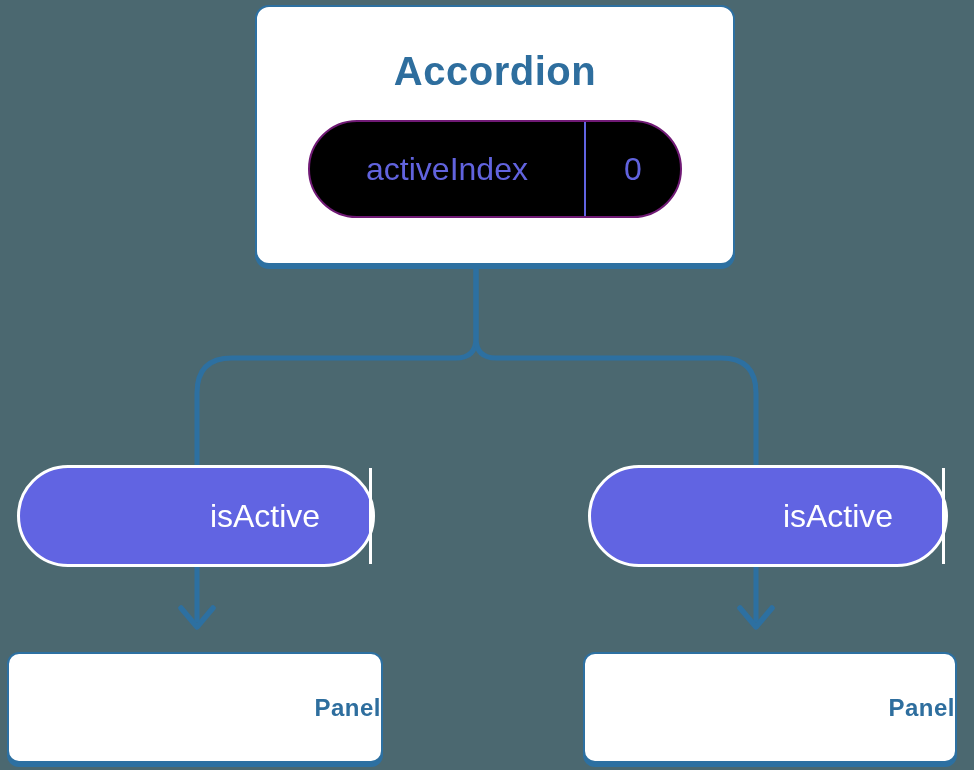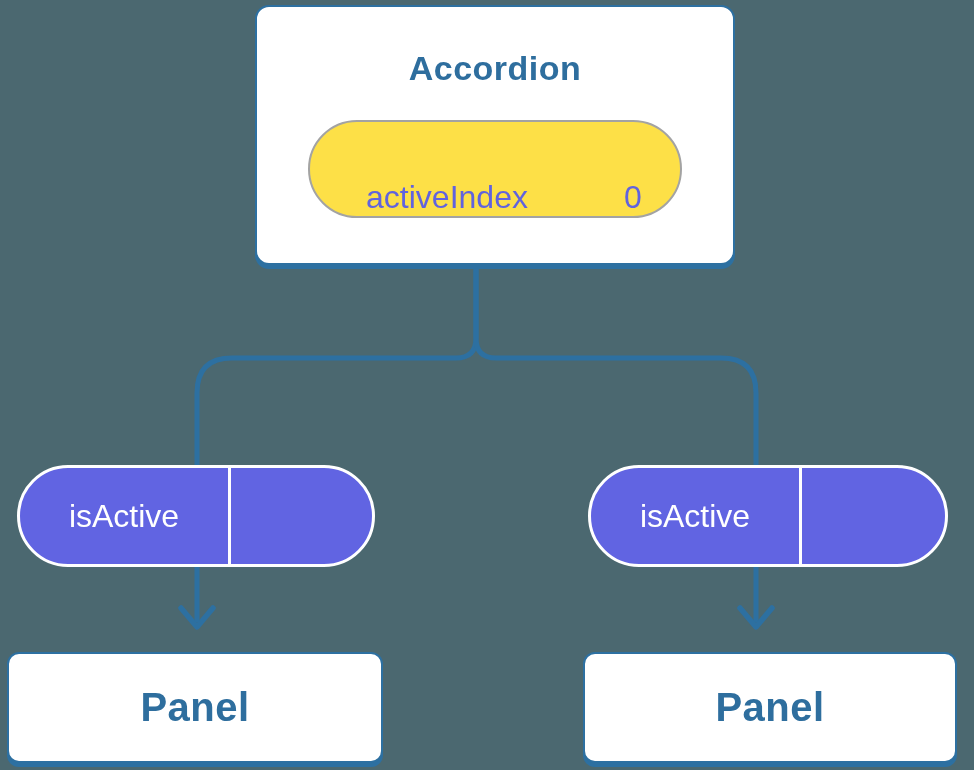--- a/index.html
+++ b/index.html
@@ -33,75 +33,75 @@
     left: 255px; top: 5px;
     width: 480px; height: 260px;
     border-radius: 14px;
   }
 
   .node-title {
     position: absolute;
     top: 42px; left: 0;
     width: 100%;
     text-align: center;
-    font-size: 34px;
+    font-size: 40px;
     font-weight: 600;
     color: #2E6E9E;
     letter-spacing: 0.5px;
   }
 
   .pill {
     display: flex;
     align-items: stretch;
     box-sizing: border-box;
     z-index: 2;
   }
 
   .state-pill {
     position: absolute;
     left: 51px; top: 113px;
     width: 374px; height: 98px;
-    border: 2px solid #a3a3a3;
+    border: 2px solid #701a75;
     border-radius: 49px;
     color: #6163DE;
-    background: #fde047;
-    align-items: flex-end;
+    background: #000000;
   }
 
   .pill-seg {
     display: flex;
     align-items: center;
     justify-content: center;
     font-size: 32px;
     white-space: nowrap;
   }
 
   .state-pill .seg-name { width: 274px; }
   .state-pill .seg-value { flex: 1; }
   .state-pill .pill-divider { width: 2px; background: #6164E2; }
 
   .prop-pill {
     position: absolute;
     background: #6164E2;
     border: 3px solid #ffffff;
     border-radius: 51px;
     color: #ffffff;
+    justify-content: flex-end;
   }
   .prop-pill .seg-name { width: 208px; }
   .prop-pill .seg-value { flex: 1; }
   .prop-pill .pill-divider { width: 3px; background: #ffffff; }
 
   .prop-pill-0 { left: 17px;  top: 465px; width: 358px; height: 102px; }
   .prop-pill-1 { left: 588px; top: 465px; width: 360px; height: 102px; }
 
   .panel-node {
     display: flex;
     align-items: center;
-    justify-content: center;
-    font-size: 40px;
+    justify-content: flex-end;
+    font-size: 24px;
     font-weight: 600;
     color: #2E6E9E;
     border-radius: 12px;
     letter-spacing: 0.5px;
   }
   .panel-0 { left: 7px;   top: 652px; width: 376px; height: 111px; }
   .panel-1 { left: 583px; top: 652px; width: 374px; height: 111px; }
 </style>
 </head>
 <body>

